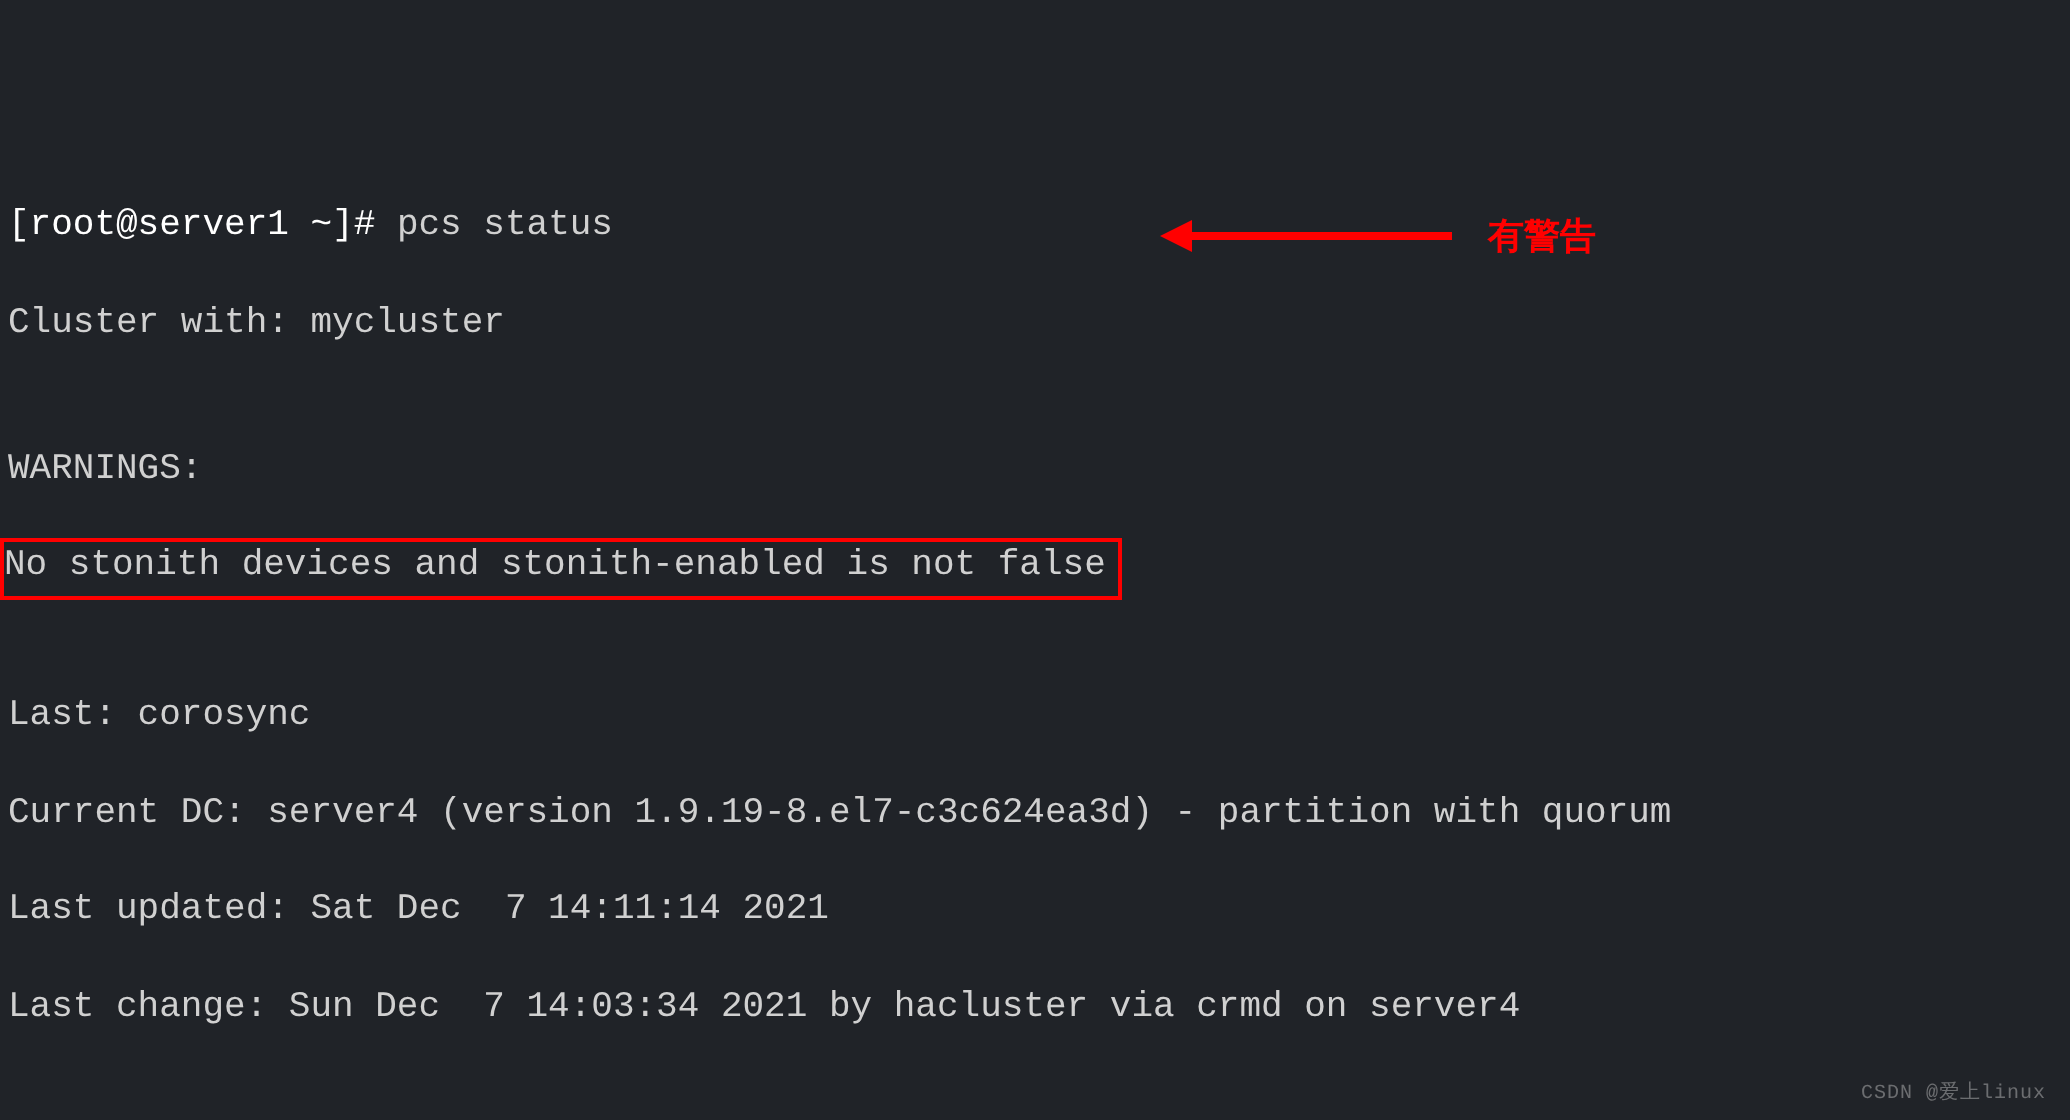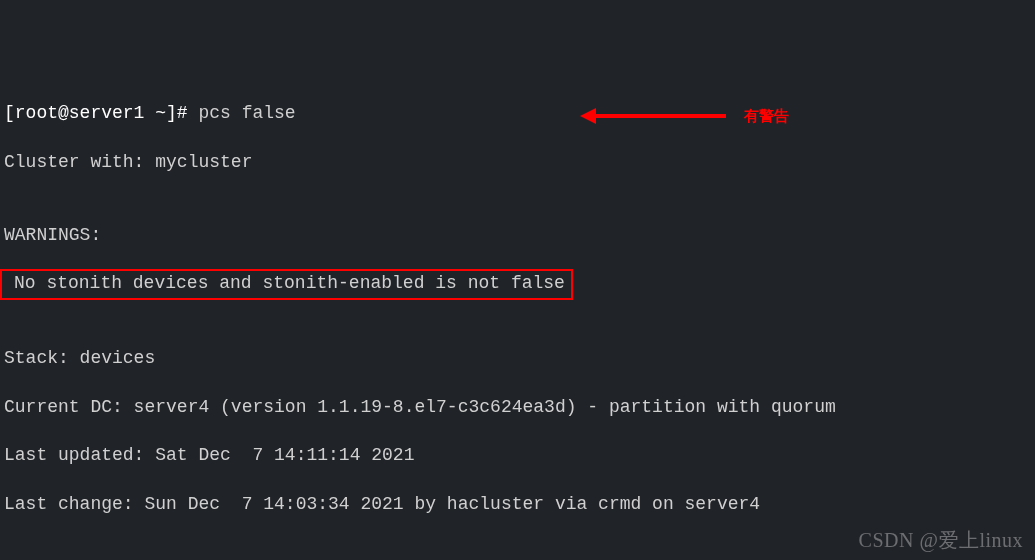--- a/index.html
+++ b/index.html
@@ -19,21 +19,21 @@
       position: relative;
       overflow: hidden;
       white-space: pre;
     }
     .prompt-user { color: #ffffff; }
     .cmd { color: #d0d0d0; }
     .line { position: relative; }
     .warning-box {
       border: 2px solid #ff0000;
       display: inline-block;
-      padding: 0 6px 2px 12px;
+      padding: 0 6px 2px 0;
       margin: -2px 0 -2px -4px;
     }
     .arrow-container {
       position: absolute;
       left: 580px;
       top: 106px;
       display: flex;
       align-items: center;
     }
     .arrow-head {
@@ -43,48 +43,48 @@
       border-bottom: 8px solid transparent;
       border-right: 16px solid #ff0000;
     }
     .arrow-line {
       width: 130px;
       height: 4px;
       background-color: #ff0000;
     }
     .arrow-label {
       color: #ff0000;
-      font-size: 15px;
+      font-size: 18px;
       font-family: "Microsoft YaHei", sans-serif;
       margin-left: 18px;
       font-weight: bold;
     }
     .watermark {
       position: absolute;
       right: 12px;
       bottom: 6px;
       color: rgba(200, 200, 200, 0.45);
-      font-size: 20px;
-      font-family: Liberation Serif, serif;
+      font-size: 10px;
+      font-family: Liberation Mono, monospace;
       letter-spacing: 0.5px;
     }
   </style>
 </head>
 <body>
 
 
 
-<div class="line"><span class="prompt-user">[root@server1 ~]#</span> <span class="cmd">pcs false</span></div>
+<div class="line"><span class="prompt-user">[root@server1 ~]#</span> <span class="cmd">pcs status</span></div>
 <div class="line">Cluster with: mycluster</div>
 <div class="line"></div>
 <div class="line">WARNINGS:</div>
 <div class="line"><span class="warning-box"><span>No stonith devices and stonith-enabled is not false</span></span></div>
 <div class="line"></div>
-<div class="line">Stack: devices</div>
-<div class="line">Current DC: server4 (version 1.1.19-8.el7-c3c624ea3d) - partition with quorum</div>
+<div class="line">Last: corosync</div>
+<div class="line">Current DC: server4 (version 1.9.19-8.el7-c3c624ea3d) - partition with quorum</div>
 <div class="line">Last updated: Sat Dec  7 14:11:14 2021</div>
 <div class="line">Last change: Sun Dec  7 14:03:34 2021 by hacluster via crmd on server4</div>
 <div class="line"></div>
 
 
 <div class="line"></div>
 
 <div class="line"></div>
 
 <div class="line"></div>

